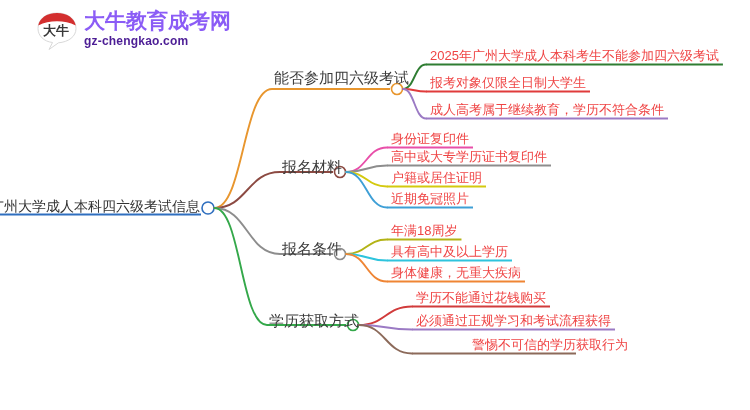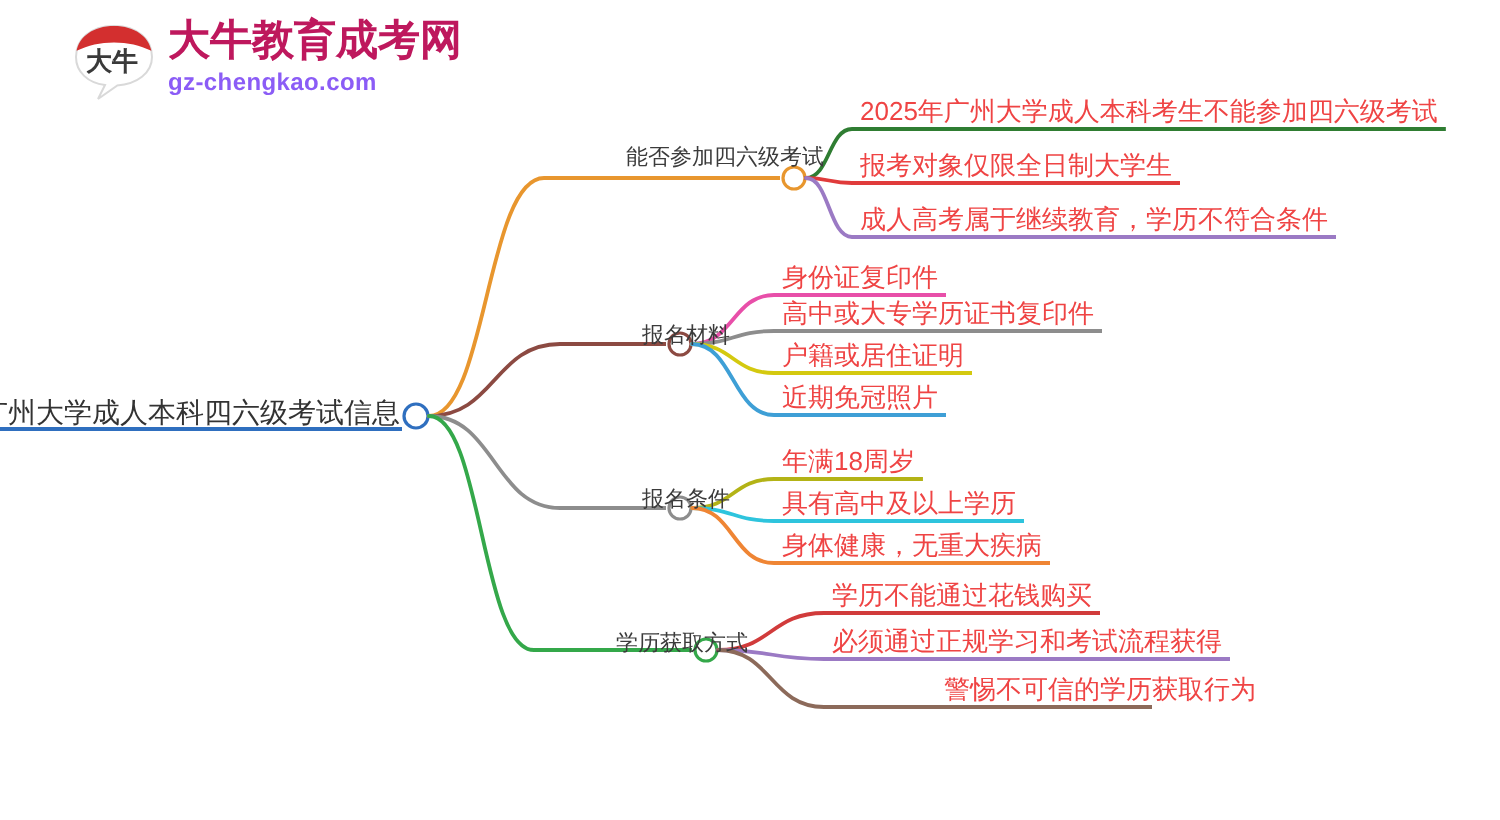--- a/index.html
+++ b/index.html
@@ -31,29 +31,29 @@
     height: 40px;
   }
   #logo-text-wrap {
     position: absolute;
     left: 48px;
     top: 0px;
   }
   #logo-title {
     font-size: 21px;
     font-weight: bold;
-    color: #be185d;
+    color: #8b5cf6;
     letter-spacing: 0px;
     line-height: 26px;
     white-space: nowrap;
   }
   #logo-sub {
     font-size: 12px;
     font-weight: bold;
-    color: #8b5cf6;
+    color: #4c1d95;
     line-height: 14px;
     letter-spacing: 0.2px;
     white-space: nowrap;
   }
 
   
   #map {
     position: absolute;
     left: 0;
     top: 0;
@@ -72,23 +72,22 @@
     white-space: nowrap;
     color: #3b3b3b;
     line-height: 1;
     transform: translateY(-100%);
   }
   .node-root {
     font-size: 14px;
     color: #333333;
   }
   .node-branch {
-    font-size: 11px;
+    font-size: 15px;
     color: #3b3b3b;
-    margin-left: 39px;
   }
   .node-leaf {
     font-size: 13px;
     color: #ef4444;
   }
 </style>
 </head>
 <body>
 
 <div id="logo">

